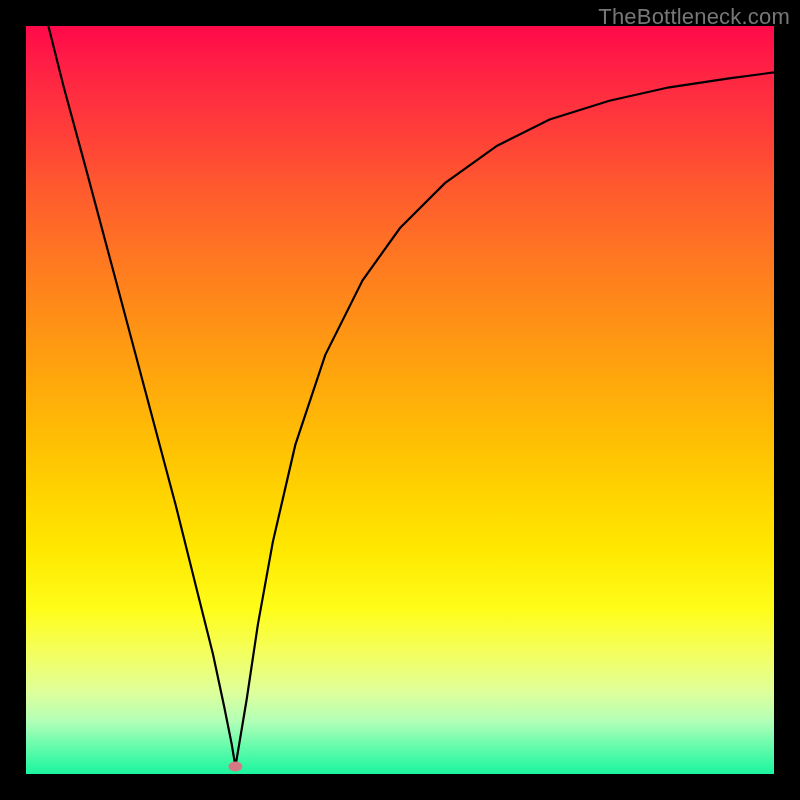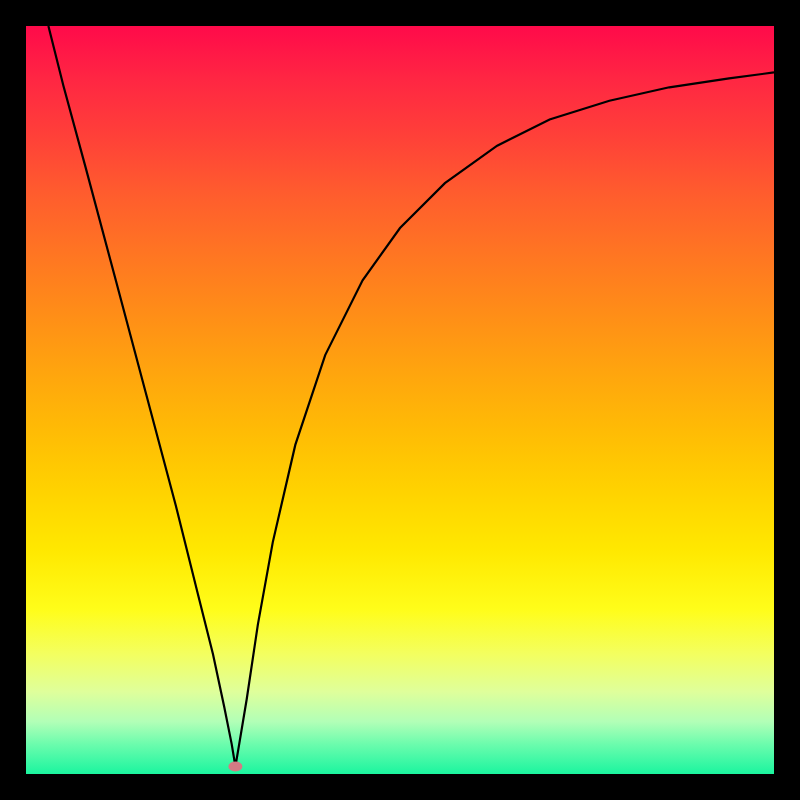--- a/index.html
+++ b/index.html
@@ -82,13 +82,14 @@
 
   <div class="plot-area">
     <div class="gradient-bg"></div>
 
     <svg class="curve" viewBox="0 0 748 748" preserveAspectRatio="none">
       <path id="curve-path" d="M22.4 0.0 L37.4 59.8 L59.8 142.1 L89.8 254.3 L119.7 366.5 L149.6 478.7 L172.0 568.5 L187.0 628.3 L198.2 680.7 L205.7 718.1 L209.4 740.5 L213.2 718.1 L220.7 673.2 L231.9 598.4 L246.8 516.1 L269.3 418.9 L299.2 329.1 L336.6 254.3 L374.0 202.0 L418.9 157.1 L471.2 119.7 L523.6 93.5 L583.4 74.8 L643.3 61.3 L703.1 52.4 L748.0 46.4"></path>
       <ellipse id="marker-dot" class="marker-fill" cx="209.4" cy="740.5" rx="7" ry="5"></ellipse>
     </svg>
   </div>
 
+  <div class="watermark">TheBottleneck.com</div>
 </div>
 
 </body></html>

